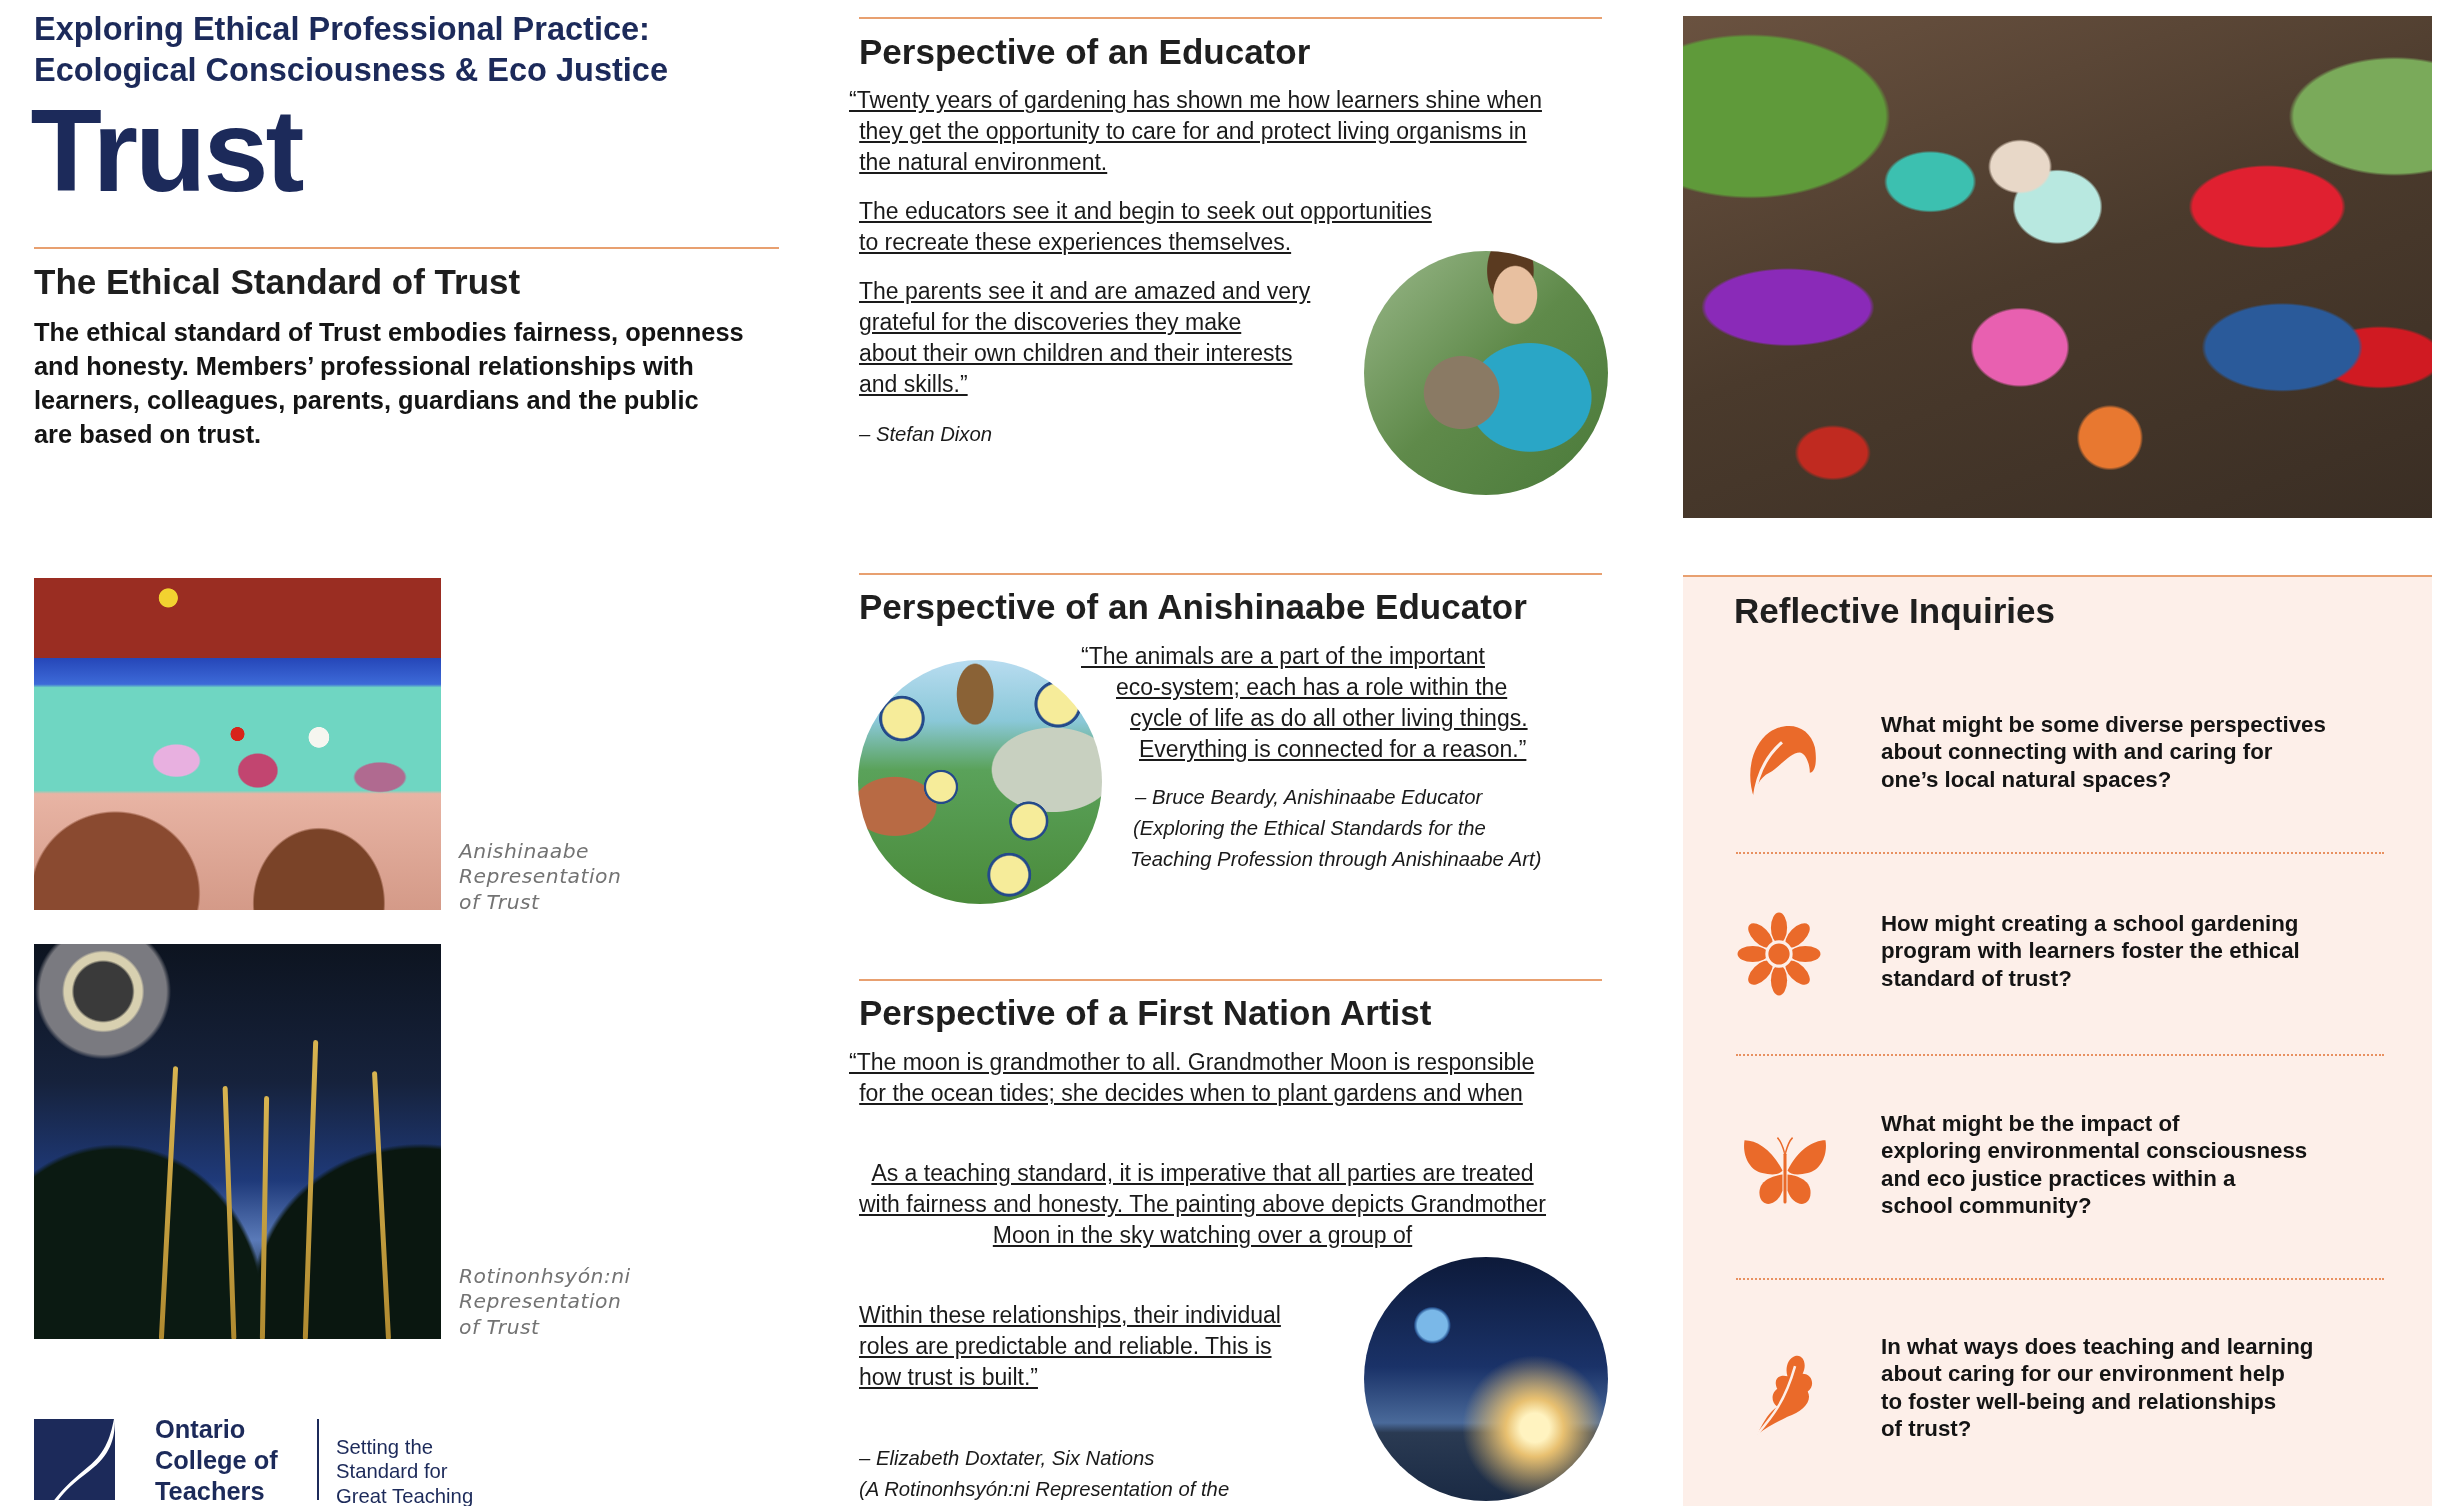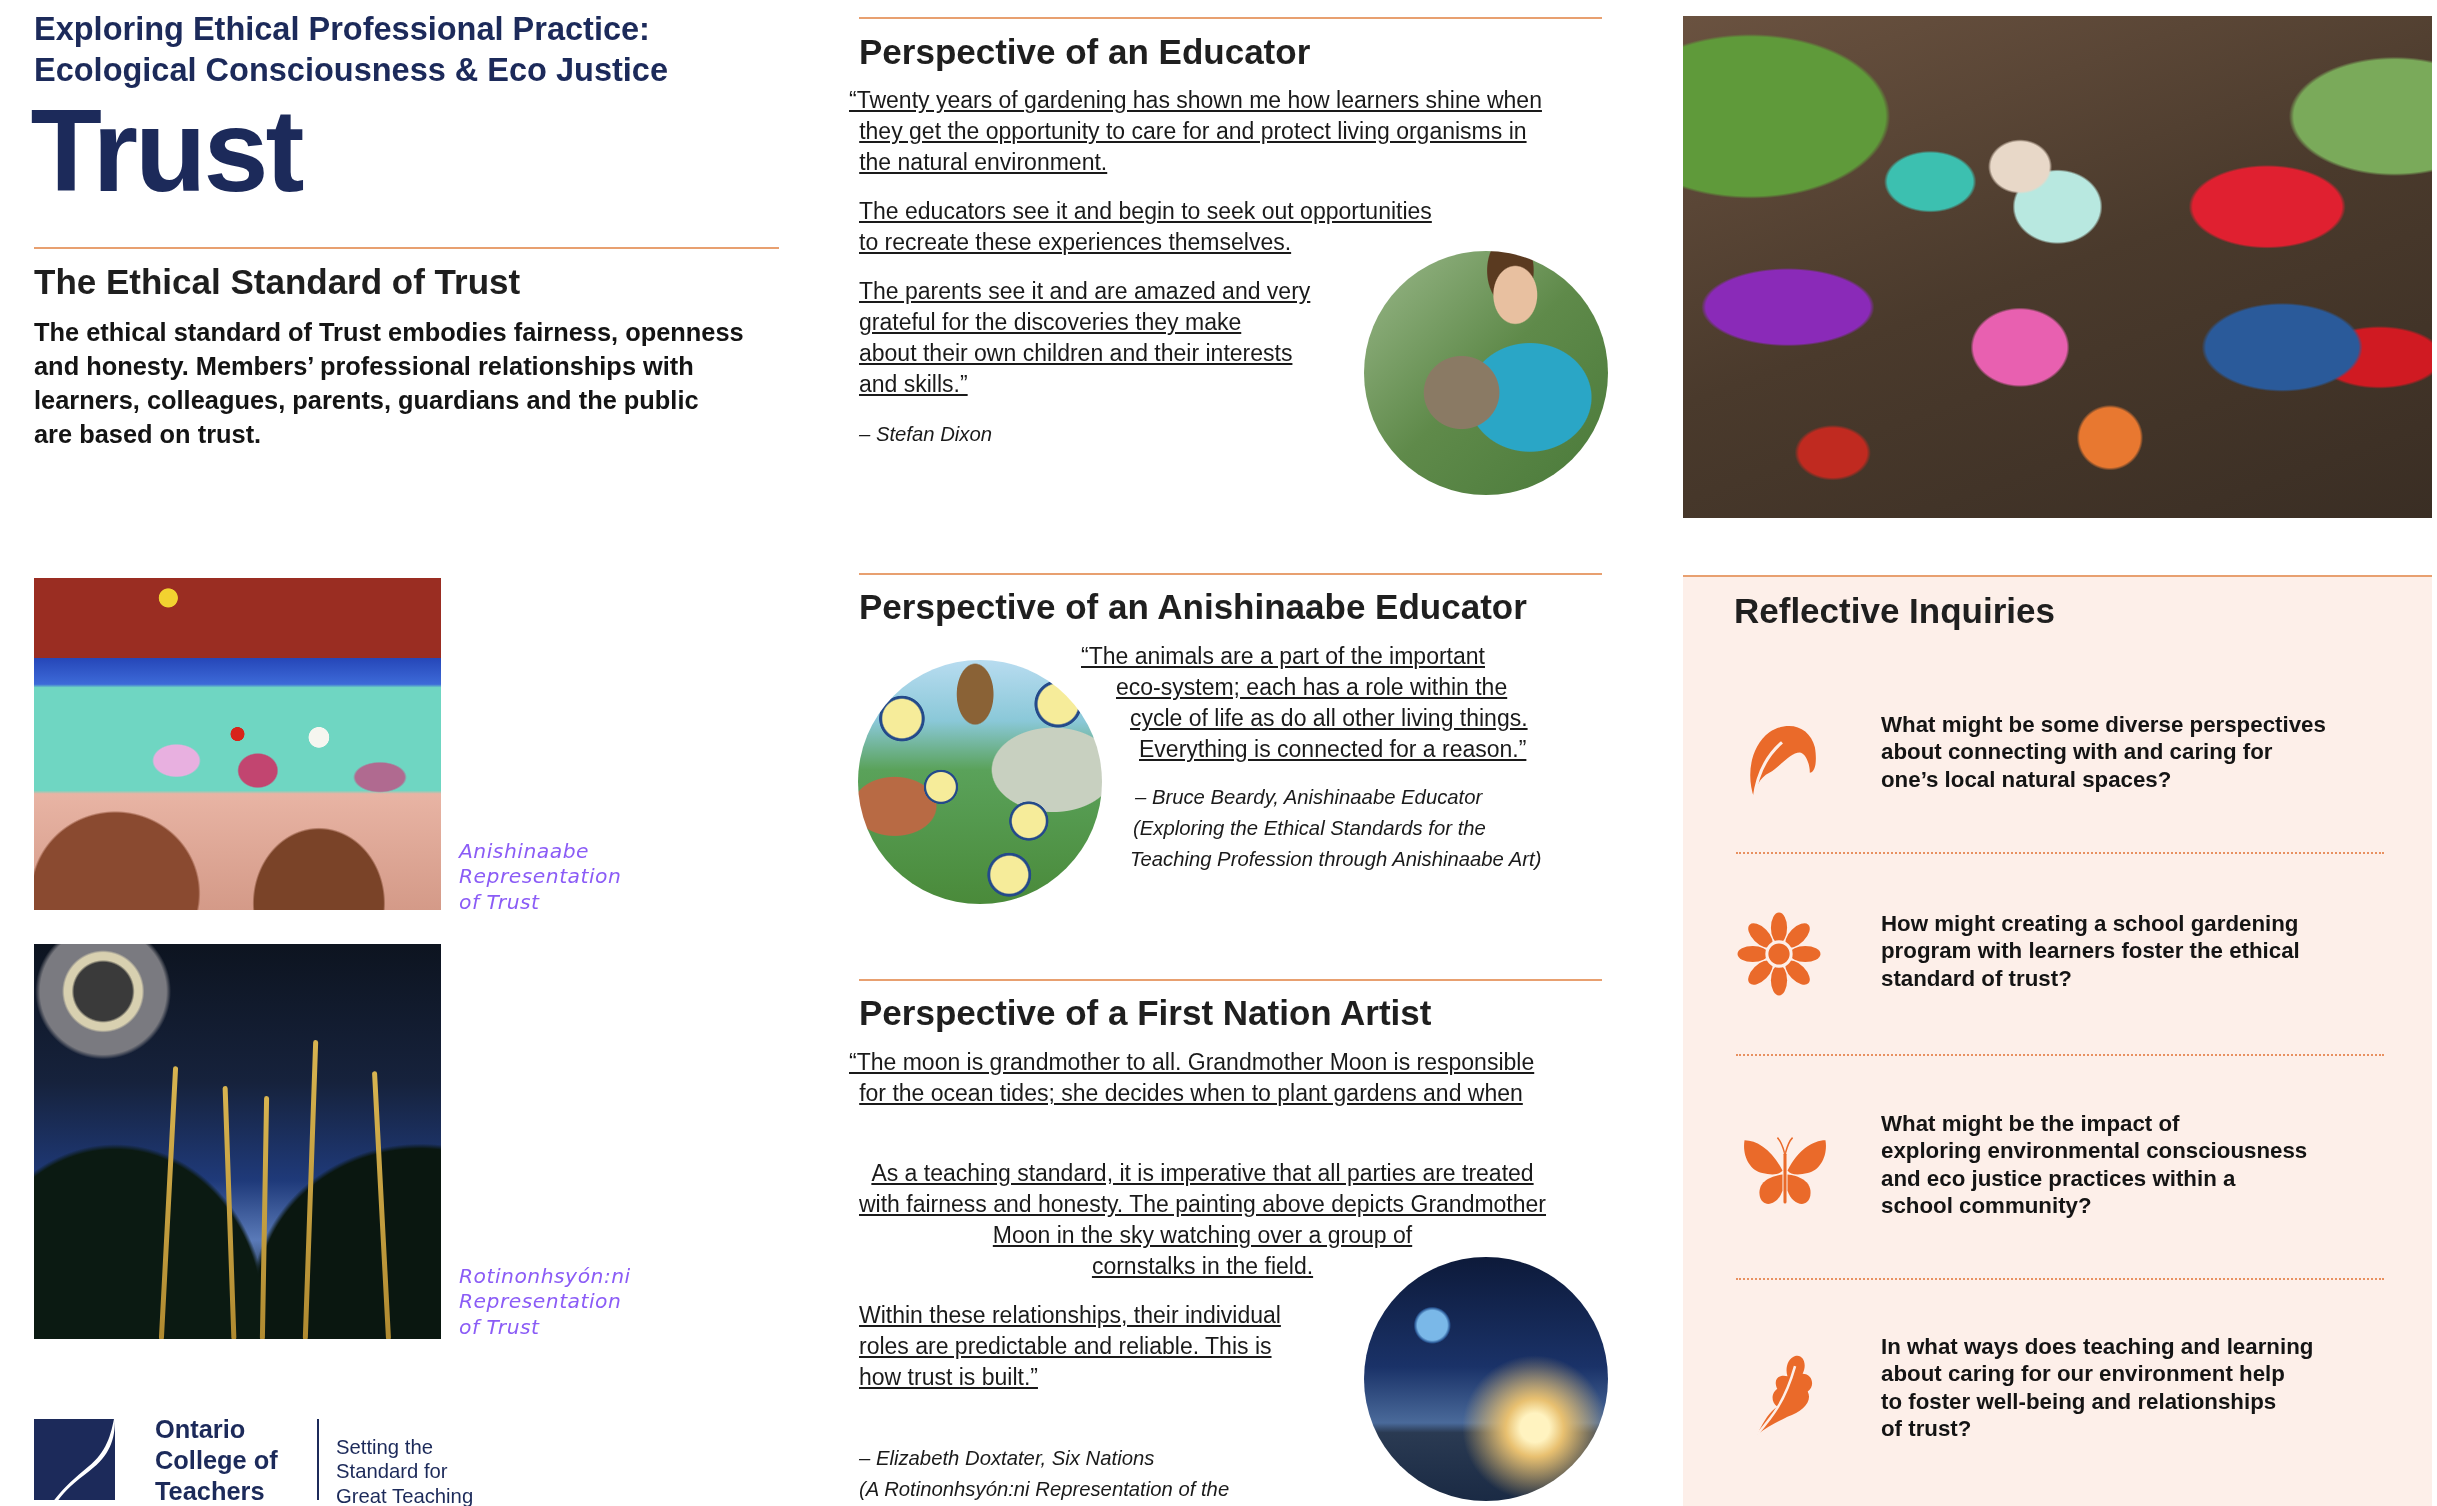--- a/index.html
+++ b/index.html
@@ -30,21 +30,21 @@
       linear-gradient(180deg, #9a2d22 0%, #9a2d22 24%, #2546b8 24%, #3d6ad8 32%, #6fd6c2 33%, #6fd6c2 64%, #e8b4a4 65%, #d49a88 100%);
   }
   .art2 { left: 34px; top: 944px; width: 407px; height: 395px;
     background:
       radial-gradient(circle at 17% 12%, #3a3a3a 0 6%, #d8d0b0 6.5% 8%, #7a7a80 8.5% 13%, transparent 14%),
       radial-gradient(ellipse at 20% 95%, #0b1a12 0 32%, transparent 33%),
       radial-gradient(ellipse at 95% 90%, #0a1710 0 30%, transparent 31%),
       linear-gradient(180deg, #0d1420 0%, #16223c 35%, #1f3a7a 60%, #5a7ab8 75%, #1a2a38 88%, #0a1410 100%);
   }
   .stalk { position: absolute; width: 5.1px; background: linear-gradient(180deg, #d8b450, #b08a30); border-radius: 2.5px; }
-  .caption { font-style: italic; font-size: 20.3px; line-height: 25.4px; color: #8b5cf6; font-family: "DejaVu Sans", sans-serif; letter-spacing: 0.5px; }
+  .caption { font-style: italic; font-size: 20.3px; line-height: 25.4px; color: #737373; font-family: "DejaVu Sans", sans-serif; letter-spacing: 0.5px; }
   .cap1 { left: 459px; top: 839px; }
   .cap2 { left: 459px; top: 1264px; }
 
   .logo-mark { left: 34px; top: 1419px; width: 81px; height: 81px; background: #1c2a5a; overflow: hidden; }
   .logo-name { left: 155px; top: 1414px; color: #1c2a5a; font-weight: 700; font-size: 25.4px; line-height: 31px; }
   .logo-divider { left: 317px; top: 1419px; width: 2px; height: 81px; background: #1c2a5a; }
   .logo-tag { left: 336px; top: 1435px; color: #1c2a5a; font-size: 20.3px; line-height: 24.4px; }
 
   
   .rule-mid { left: 859px; width: 743px; }
@@ -195,21 +195,20 @@
 <div class="abs rule rule-mid" style="top:979px;"></div>
 <div class="abs h2" style="left:859px;top:991px;">Perspective of a First Nation Artist</div>
 <div class="abs mid-text" style="left:849px;top:1047px;">
   <div>“The moon is grandmother to all. Grandmother Moon is responsible</div>
   <div style="padding-left:10.2px;">for the ocean tides; she decides when to plant gardens and when</div>
 </div>
 <div class="abs mid-text" style="left:859px;top:1158px;text-align:center;">
   <div>As a teaching standard, it is imperative that all parties are treated</div>
   <div>with fairness and honesty. The painting above depicts Grandmother</div>
   <div>Moon in the sky watching over a group of</div>
-  <div>cornstalks in the field.</div>
 </div>
 <div class="abs mid-text" style="left:859px;top:1300px;">
   <div>Within these relationships, their individual</div>
   <div>roles are predictable and reliable. This is</div>
   <div>how trust is built.”</div>
 </div>
 <div class="abs mid-italic" style="left:859px;top:1412px;margin-top:31px;">
   <div>– Elizabeth Doxtater, Six Nations</div>
   <div>(A Rotinonhsyón:ni Representation of the</div>
   <div>Ethical Standards for the Teaching Profession)</div>

